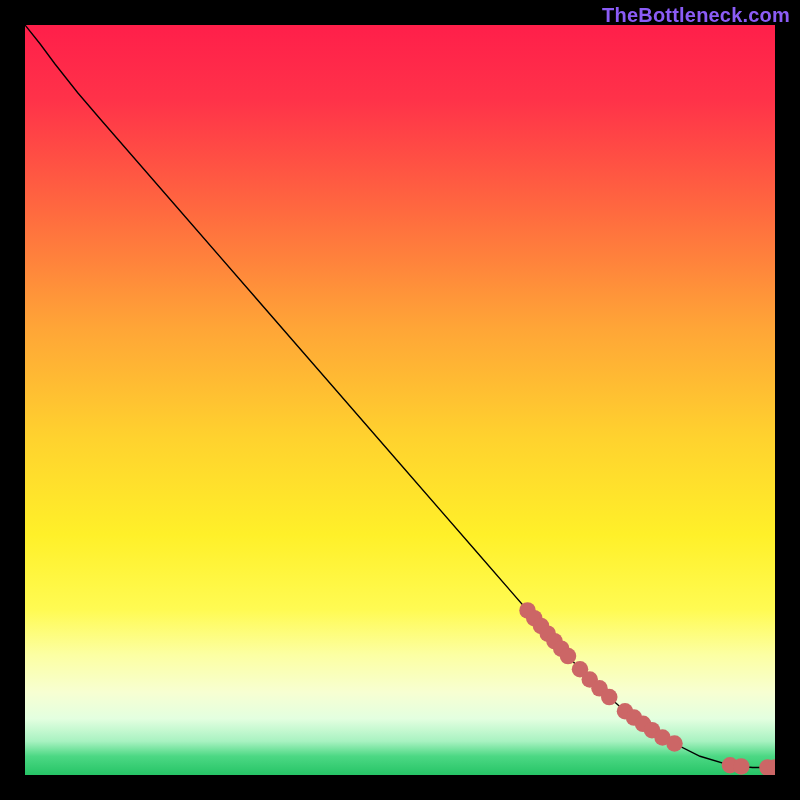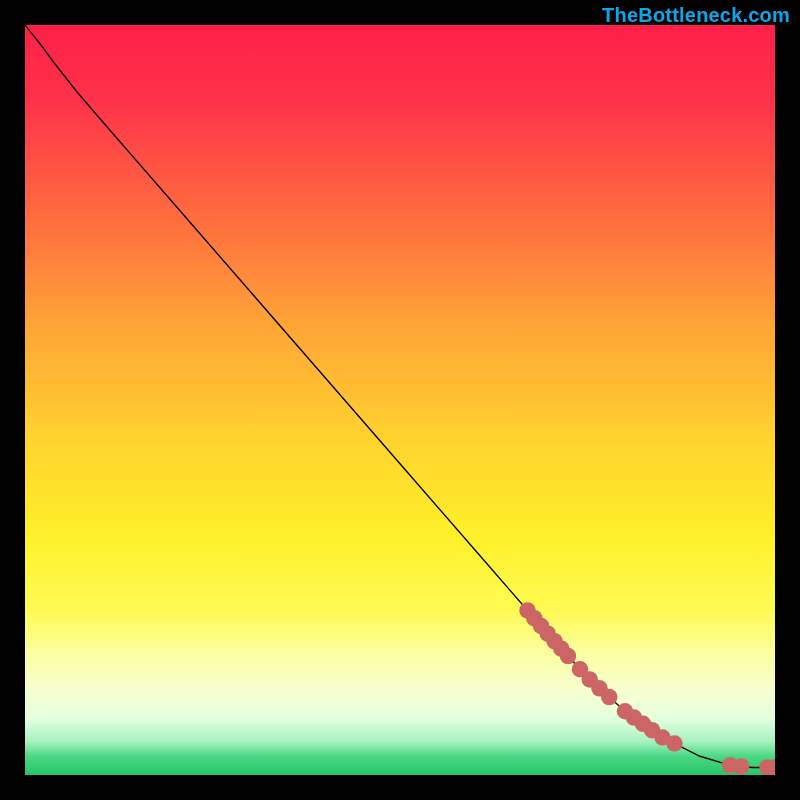--- a/index.html
+++ b/index.html
@@ -23,21 +23,21 @@
     top: 25px;
     width: 750px;
     height: 750px;
   }
   #watermark {
     position: absolute;
     top: 4px;
     right: 10px;
     font-size: 20px;
     font-weight: 600;
-    color: #0ea5e9;
+    color: #8b5cf6;
     letter-spacing: 0.2px;
     user-select: none;
   }
 </style>
 </head>
 <body>
 
 <div id="outer">
   <div id="watermark">TheBottleneck.com</div>
   <svg id="plot" viewBox="0 0 100 100" preserveAspectRatio="none">

